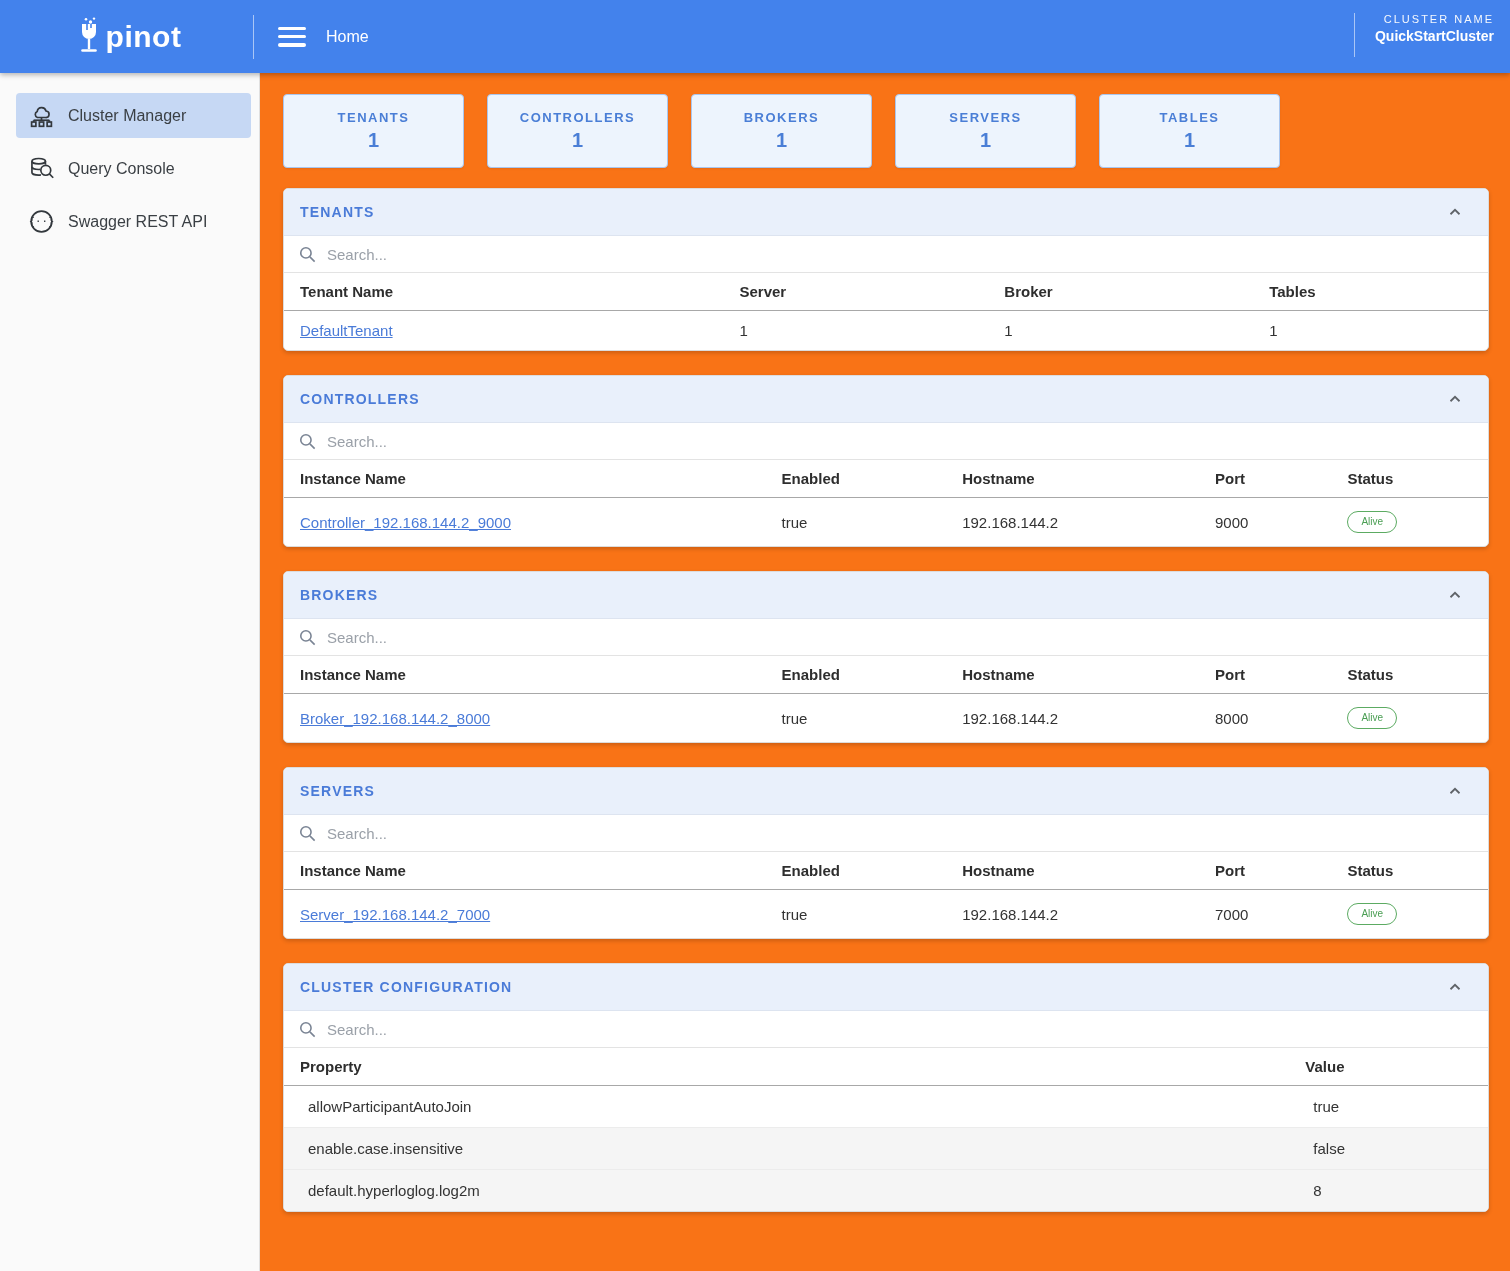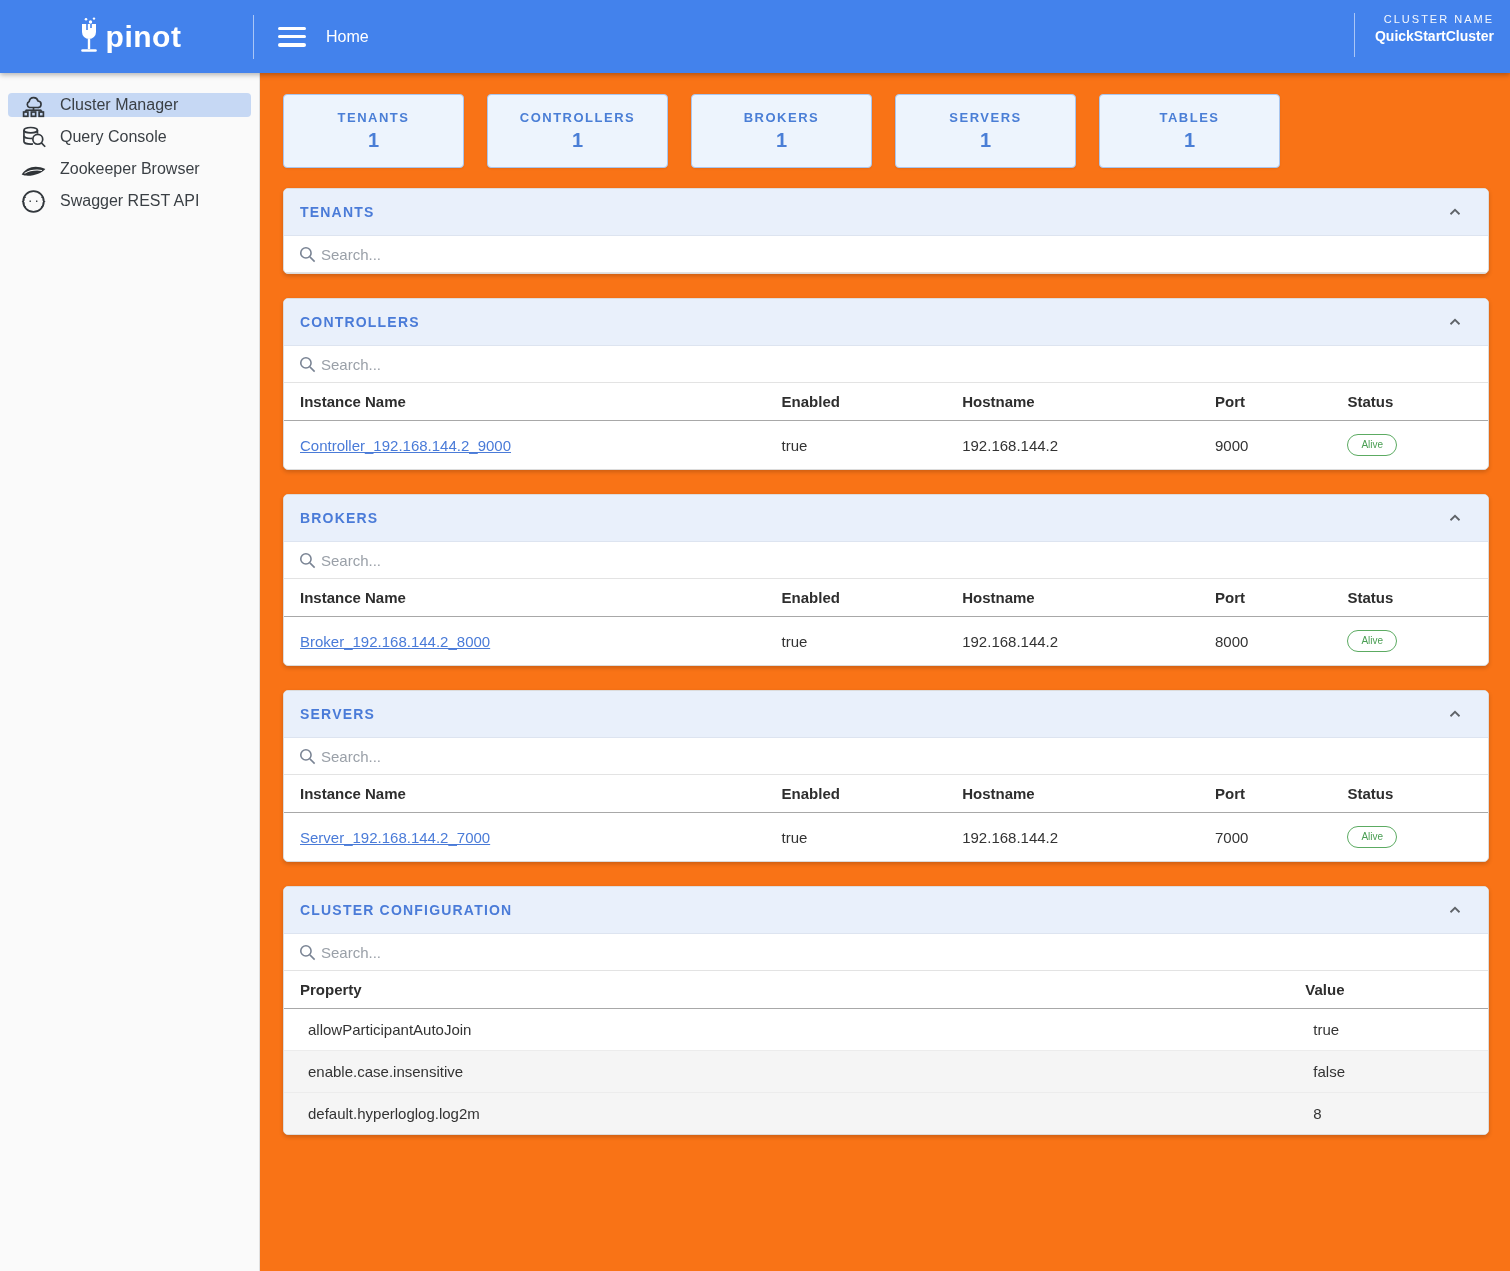--- a/index.html
+++ b/index.html
@@ -13,40 +13,40 @@
   .hamburger { margin-left:24px; width:28px; height:20px; display:flex; flex-direction:column; justify-content:space-between; cursor:pointer; }
   .hamburger span { display:block; height:3.5px; background:#fff; border-radius:2px; }
   .home-link { color:#fff; font-size:16px; margin-left:20px; cursor:pointer; text-decoration:none; }
   .appbar-right { margin-left:auto; display:flex; align-items:flex-start; height:100%;margin-top:26px; }
   .cluster-block { padding:0 16px 0 20px; text-align:right; color:#fff; }
   .cluster-label { font-size:11px; letter-spacing:2px; opacity:.95; margin-bottom:3px; }
   .cluster-value { font-size:14px; font-weight:bold; }
 
   
   .sidebar { position:absolute; top:73px; left:0; width:260px; bottom:0; background:#fafafa; border-right:1px solid #e0e0e0; padding-top:20px; }
-  .side-item { display:flex; align-items:center; gap:13px; margin:0 8px 8px 8px; padding:7px 12px; border-radius:4px; font-size:16px; color:#3a3f44; cursor:pointer; height:24px; }
+  .side-item { display:flex; align-items:center; gap:13px; margin:0 8px 8px 16px; padding:7px 12px; border-radius:4px; font-size:16px; color:#3a3f44; cursor:pointer; height:45px; }
   .side-item.active { background:#c6d8f4; }
   .side-icon { width:27px; height:27px; flex:0 0 27px; display:flex; align-items:center; justify-content:center; }
   .side-icon svg { width:27px; height:27px; }
 
   
   .main { position:absolute; top:73px; left:260px; right:0; bottom:0; background:#f97316; padding:21px 21px 0 23px; overflow:hidden; }
 
   
   .stats-row { display:flex; gap:23px; margin-bottom:20px; }
   .stat-card { width:181px; height:74px; background:#edf4fd; border:1px solid #a9c6ef; border-radius:4px; display:flex; flex-direction:column; align-items:center; justify-content:center; gap:4px; cursor:pointer; box-shadow:0 1px 2px rgba(0,0,0,.08); }
   .stat-label { color:#4a7ed6; font-size:13px; font-weight:bold; letter-spacing:1.5px; }
   .stat-value { color:#4a7ed6; font-size:20px; font-weight:bold; }
 
   
   .card { width:1206px; border:1px solid #dcdcdc; border-radius:5px; margin-bottom:24px; box-shadow:0 2px 4px rgba(0,0,0,.18); background:#fff; overflow:hidden; }
   .card-head { background:#e9f0fb; padding:0 24px 0 16px; height:47px; display:flex; align-items:center; justify-content:space-between; border-bottom:1px solid #dde4f0; }
   .card-title { color:#4a7bd8; font-size:14px; font-weight:bold; letter-spacing:1.2px; }
   .chev { width:18px; height:18px; cursor:pointer; }
-  .search-row { display:flex; align-items:center; gap:4px; padding:0 14px; height:37px; border-bottom:1px solid #e3e3e3; }
+  .search-row { display:flex; align-items:center; gap:10px; padding:0 14px; height:37px; border-bottom:1px solid #e3e3e3; }
   .search-row svg { width:19px; height:19px; flex:0 0 19px; }
   .search-input { border:none; outline:none; font-size:15px; color:#333; width:100%; font-family:inherit; background:transparent; }
   .search-input::placeholder { color:#9aa0a8; }
 
   table { width:100%; border-collapse:collapse; table-layout:fixed; }
   th { text-align:left; font-size:15px; font-weight:bold; color:#2e2e2e; padding:10px 16px; border-bottom:1px solid #a8a8a8; }
   td { font-size:15px; color:#333; padding:13px 16px; border-bottom:1px solid #e6e6e6; }
   .t-tenants td { padding:11px 16px; }
   tr:last-child td { border-bottom:none; }
   a.cell-link { color:#4a7bd8; text-decoration:underline; cursor:pointer; }
@@ -113,29 +113,20 @@
         <path d="M3.5,10.5 c0,1.3 2.7,2.4 6,2.4 0.4,0 0.8,0 1.2,-0.1"></path>
         <path d="M15.5,5.5 V8.6"></path>
         <circle cx="15.8" cy="13.6" r="4.4"></circle>
         <line x1="19" y1="16.8" x2="22.4" y2="20.2"></line>
       </svg>
     </span>
     <span>Query Console</span>
   </div>
   <div class="side-item">
     <span class="side-icon">
-      <svg viewBox="0 0 24 24">
-        <path d="M1.5,16.5 C5.5,9.5 14,7.5 22.5,11.5 C19.5,15.5 8,19.5 1.5,16.5 Z" fill="#2f3337"></path>
-        <path d="M4,15.5 C8,13 14,12 19.5,12.8" stroke="#fff" stroke-width="0.9" fill="none"></path>
-      </svg>
-    </span>
-    <span>Zookeeper Browser</span>
-  </div>
-  <div class="side-item">
-    <span class="side-icon">
       <svg viewBox="0 0 24 24" fill="none" stroke="#33383d" stroke-width="1.5">
         <circle cx="12" cy="12" r="9.2"></circle>
         <text x="12" y="15.2" text-anchor="middle" font-size="9.5" stroke="none" fill="#33383d" font-family="'DejaVu Sans Mono',monospace">{··}</text>
       </svg>
     </span>
     <span>Swagger REST API</span>
   </div>
 </div>
 
 <div class="main">
@@ -170,20 +161,44 @@
           <polyline points="6,15 12,9 18,15"></polyline>
         </svg>
     </div>
     <div class="search-row">
       <svg viewBox="0 0 24 24" fill="none" stroke="#7a8494" stroke-width="2">
           <circle cx="10" cy="10" r="6.5"></circle>
           <line x1="15" y1="15" x2="21" y2="21"></line>
         </svg>
       <input class="search-input" type="text" placeholder="Search..." style="">
     </div>
+    <table class="t-tenants">
+      <colgroup>
+          <col style="width:36.5%">
+          <col style="width:22%">
+          <col style="width:22%">
+          <col style="width:19.5%">
+        </colgroup>
+      <thead>
+          <tr>
+        <th>Tenant Name</th>
+        <th>Server</th>
+        <th>Broker</th>
+        <th>Tables</th>
+      </tr>
+        </thead>
+      <tbody>
+          <tr>
+        <td><a class="cell-link">DefaultTenant</a></td>
+        <td>1</td>
+        <td>1</td>
+        <td>1</td>
+      </tr>
+        </tbody>
+    </table>
   </div>
 
   <div class="card">
     <div class="card-head">
       <span class="card-title">CONTROLLERS</span>
       <svg class="chev" viewBox="0 0 24 24" fill="none" stroke="#5f6368" stroke-width="2.4">
           <polyline points="6,15 12,9 18,15"></polyline>
         </svg>
     </div>
     <div class="search-row">

